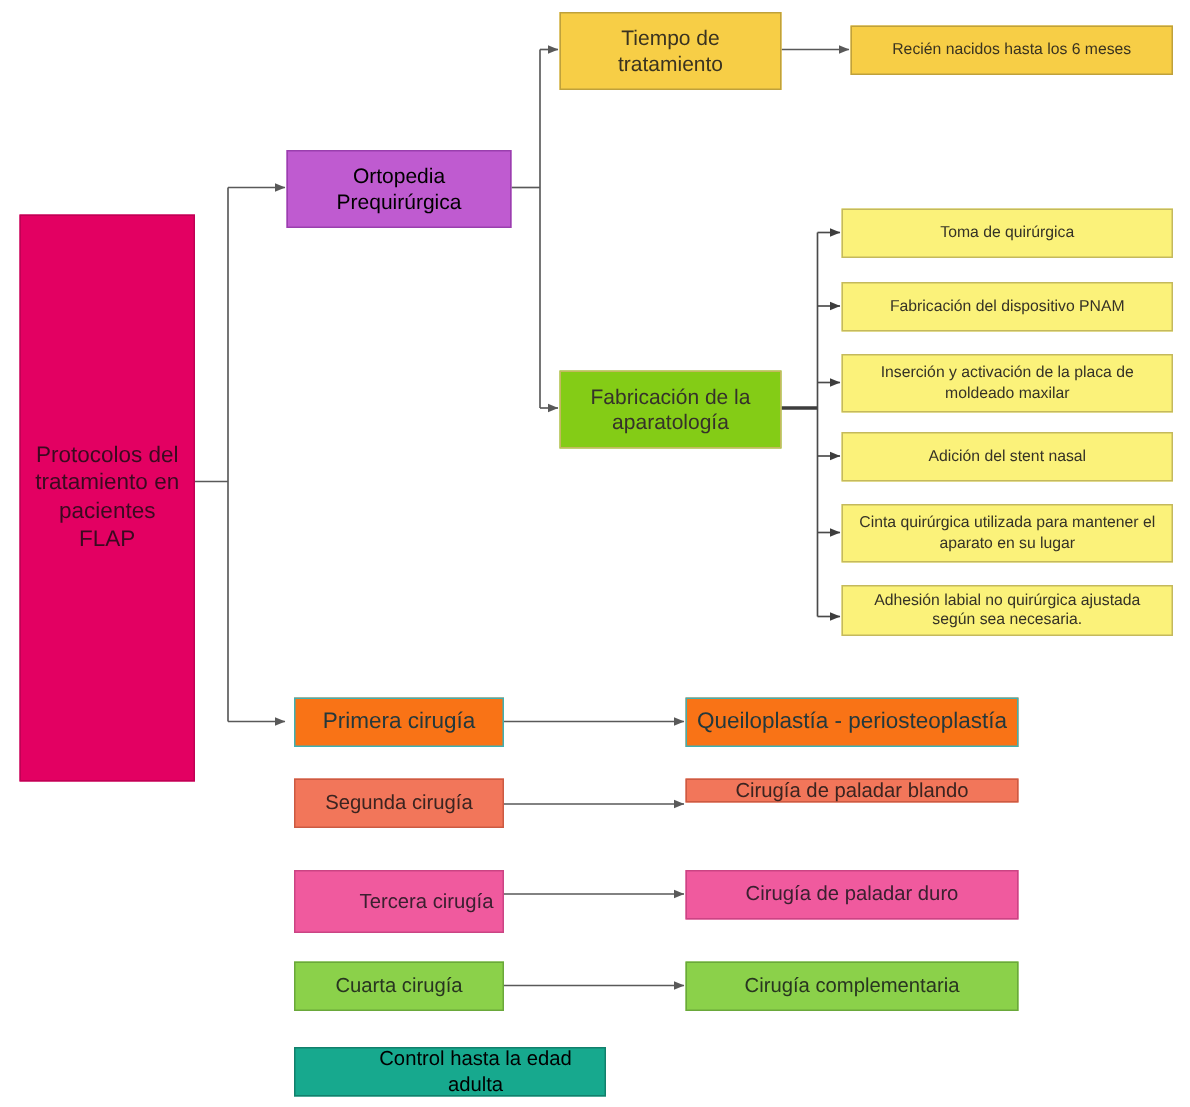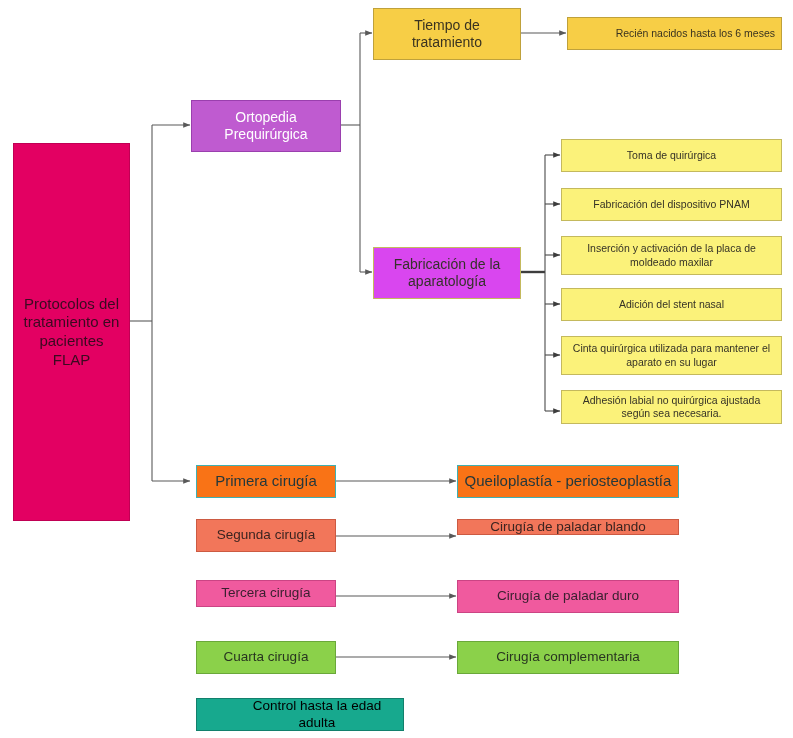--- a/index.html
+++ b/index.html
@@ -49,38 +49,38 @@
     background: #e30062;
     border-color: #c00054;
     font-size: 15px;
     color: #3a0a20;
   }
   
   .n-purple {
     background: #bf5bd0;
     border-color: #9a3fae;
     font-size: 14px;
-    color: #ffffff;
+    color: #000000;
   }
   
   .n-gold {
     background: #f7ce46;
     border-color: #bfa13b;
     font-size: 14px;
     color: #3a3320;
   }
   
   .n-yellow {
     background: #fbf27a;
     border-color: #c4b95d;
     font-size: 10.5px;
     color: #353226;
   }
   .n-yellow-lg {
-    background: #d946ef;
+    background: #84cc16;
     border-color: #c4b95d;
     font-size: 14px;
     color: #35322a;
   }
   
   .n-cyan {
     background: #f97316;
     border-color: #3fb0b2;
     font-size: 15px;
     color: #24383c;
@@ -171,21 +171,21 @@
   </div>
 
   <div class="node n-purple" style="left:191px; top:100px; width:150px; height:52px;">
     <span>Ortopedia Prequirúrgica</span>
   </div>
 
   <div class="node n-gold" style="left:373px; top:8px; width:148px; height:52px;">
     <span>Tiempo de tratamiento</span>
   </div>
 
-  <div class="node n-gold" style="left:567px; top:17px; width:215px; height:33px; font-size:10.5px;text-align:right;">
+  <div class="node n-gold" style="left:567px; top:17px; width:215px; height:33px; font-size:10.5px;">
     <span>Recién nacidos hasta los 6 meses</span>
   </div>
 
   <div class="node n-yellow-lg" style="left:373px; top:247px; width:148px; height:52px;">
     <span>Fabricación de la aparatología</span>
   </div>
 
   <div class="node n-yellow" style="left:561px; top:139px; width:221px; height:33px;">
     <span>Toma de quirúrgica</span>
   </div>
@@ -204,21 +204,21 @@
   <div class="node n-yellow" style="left:561px; top:390px; width:221px; height:34px;">
     <span>Adhesión labial no quirúrgica ajustada según sea necesaria.</span>
   </div>
 
   <div class="node n-cyan" style="left:196px; top:465px; width:140px; height:33px;">
     <span>Primera cirugía</span>
   </div>
   <div class="node n-orange" style="left:196px; top:519px; width:140px; height:33px;">
     <span>Segunda cirugía</span>
   </div>
-  <div class="node n-pink" style="left:196px; top:580px; width:140px; height:27px;">
+  <div class="node n-pink" style="left:196px; top:580px; width:140px; height:42px;text-align:right;">
     <span>Tercera cirugía</span>
   </div>
   <div class="node n-green" style="left:196px; top:641px; width:140px; height:33px;">
     <span>Cuarta cirugía</span>
   </div>
   <div class="node n-teal" style="left:196px; top:698px; width:208px; height:33px;">
     <span>Control hasta la edad adulta</span>
   </div>
 
   <div class="node n-cyan" style="left:457px; top:465px; width:222px; height:33px;">

